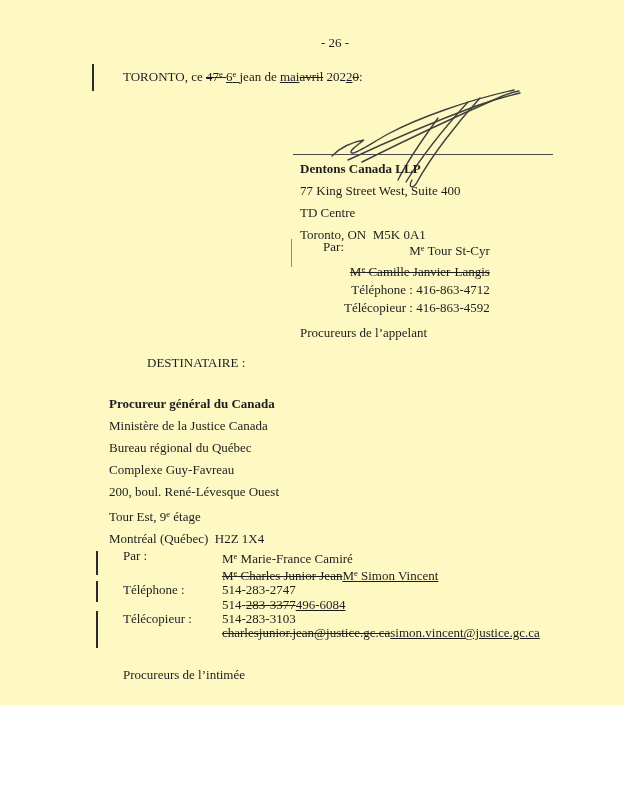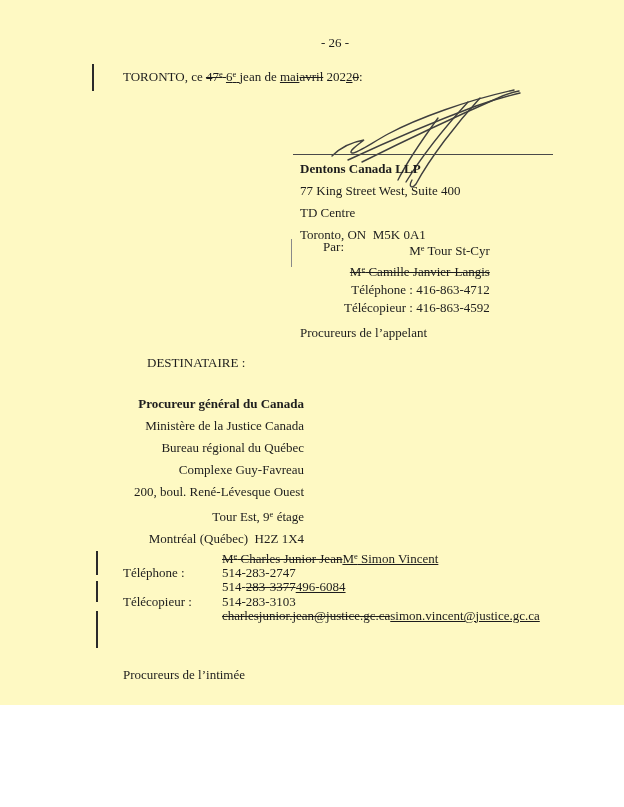--- a/index.html
+++ b/index.html
@@ -22,21 +22,21 @@
   .sigline { top:154px; left:293px; width:260px; border-top:1px solid #4a4a4a; height:0; }
   .sig-svg { top:84px; left:318px; }
 
   .firm-block { top:158px; left:300px; line-height:22px; }
   .par-appellant { top:239px; left:307px; display:flex;text-align:right; }
   .par-appellant .plabel { width:37px; flex:none; }
   .par-appellant .plines { line-height:18px; }
   .proc-appellant { top:325px; left:300px; }
 
   .destinataire { top:355px; left:123px;margin-left:24px; }
-  .recipient-block { top:393px; left:134px; line-height:22px;text-align:right; }
+  .recipient-block { top:393px; left:109px; line-height:22px; }
 
   .contact-block { top:549px; left:123px; line-height:14.2px; }
   .contact-row { display:flex; }
   .contact-row .clabel { width:99px; flex:none; }
   .proc-intimee { top:667px; left:123px; }
 
   .footer {
     top:759px; left:104px; font-family:"Liberation Sans", sans-serif;
     font-size:7px; color:#6b6b6b; letter-spacing:0.2px;
   }
@@ -97,20 +97,24 @@
     <div>Ministère de la Justice Canada</div>
     <div>Bureau régional du Québec</div>
     <div>Complexe Guy-Favreau</div>
     <div>200, boul. René-Lévesque Ouest</div>
     <div><span>Tour Est, 9</span><span class="sup">e</span><span> étage</span></div>
     <div>Montréal (Québec)&nbsp; H2Z 1X4</div>
   </div>
 
   <div class="abs contact-block">
     <div class="contact-row">
+      <span class="clabel">Par :</span>
+      <span><span>M</span><span class="sup">e</span><span> Marie-France Camiré</span></span>
+    </div>
+    <div class="contact-row">
       <span class="clabel"></span>
       <span><span class="del"><span>M</span><span class="sup">e</span><span> Charles Junior Jean</span></span><span class="ins"><span>M</span><span class="sup">e</span><span> Simon Vincent</span></span></span>
     </div>
     <div class="contact-row">
       <span class="clabel">Téléphone :</span>
       <span>514-283-2747</span>
     </div>
     <div class="contact-row">
       <span class="clabel"></span>
       <span><span>514-</span><span class="del">283-3377</span><span class="ins">496-6084</span></span>

